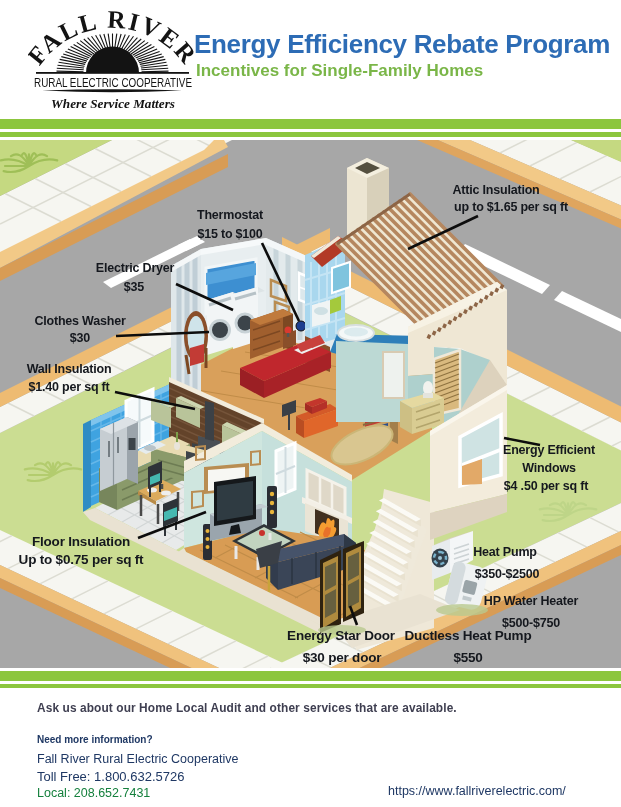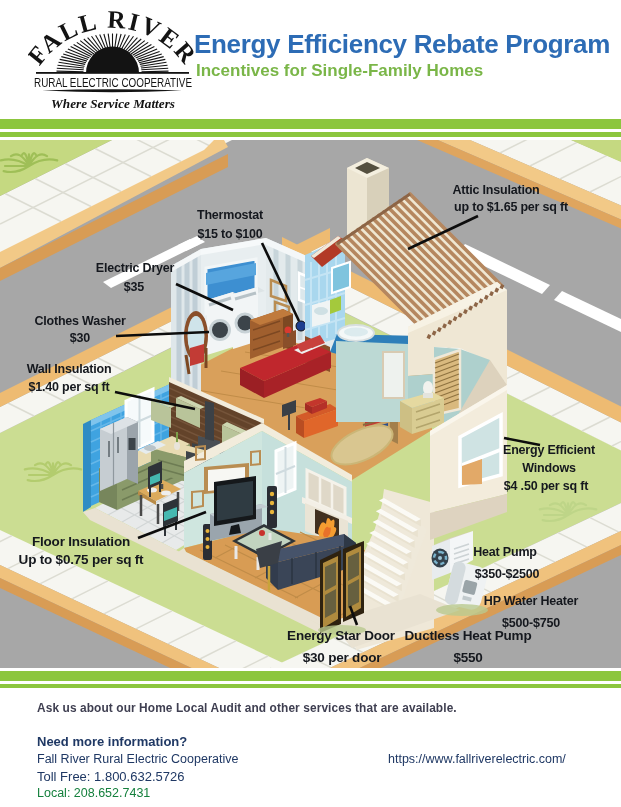--- a/index.html
+++ b/index.html
@@ -556,21 +556,21 @@
 
 </svg>
 </div>
 
 <div class="abs" style="left:0;top:671px;width:621px;height:10px;background:#8cc63e;"></div>
 
 <div class="abs" style="left:0;top:684px;width:621px;height:4px;background:#8cc63e;"></div>
 
 <div class="abs" style="left:37px;top:701px;font-size:11.9px;font-weight:bold;color:#3f3f51;letter-spacing:0.1px;">Ask us about our Home Local Audit and other services that are available.</div>
 
-<div class="abs" style="left:37px;top:734px;font-size:13px;font-weight:bold;color:#1f3864;">Need more information?</div>
+<div class="abs" style="left:37px;top:734px;font-size:10px;font-weight:bold;color:#1f3864;">Need more information?</div>
 
 <div class="abs" style="left:37px;top:752px;font-size:12.5px;color:#1f3864;text-align:right;">Fall River Rural Electric Cooperative</div>
 
-<div class="abs" style="left:388px;top:752px;font-size:12.5px;color:#1f3864;">https://www.fallriverelectric.com/</div>
+<div class="abs" style="left:388px;top:784px;font-size:12.5px;color:#1f3864;">https://www.fallriverelectric.com/</div>
 
 <div class="abs" style="left:37px;top:769px;font-size:13px;color:#1f3864;">Toll Free: 1.800.632.5726</div>
 
 <div class="abs" style="left:37px;top:786px;font-size:12.5px;color:#15803d;">Local: 208.652.7431</div>
 
 </body></html>

